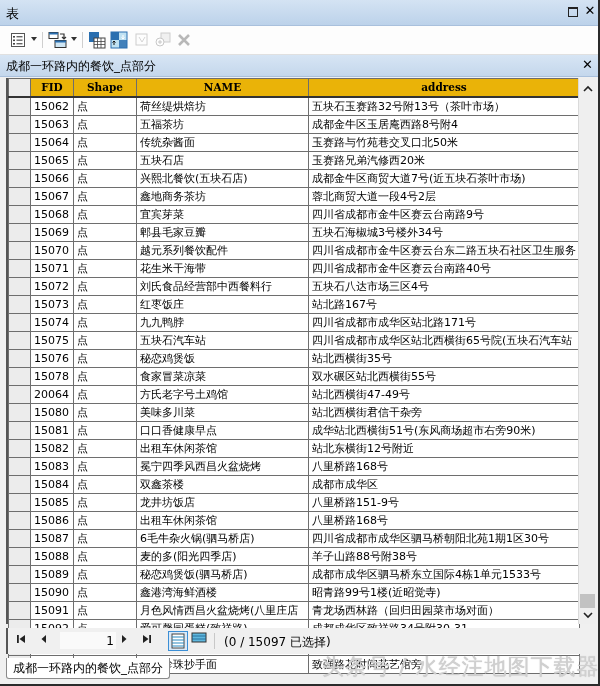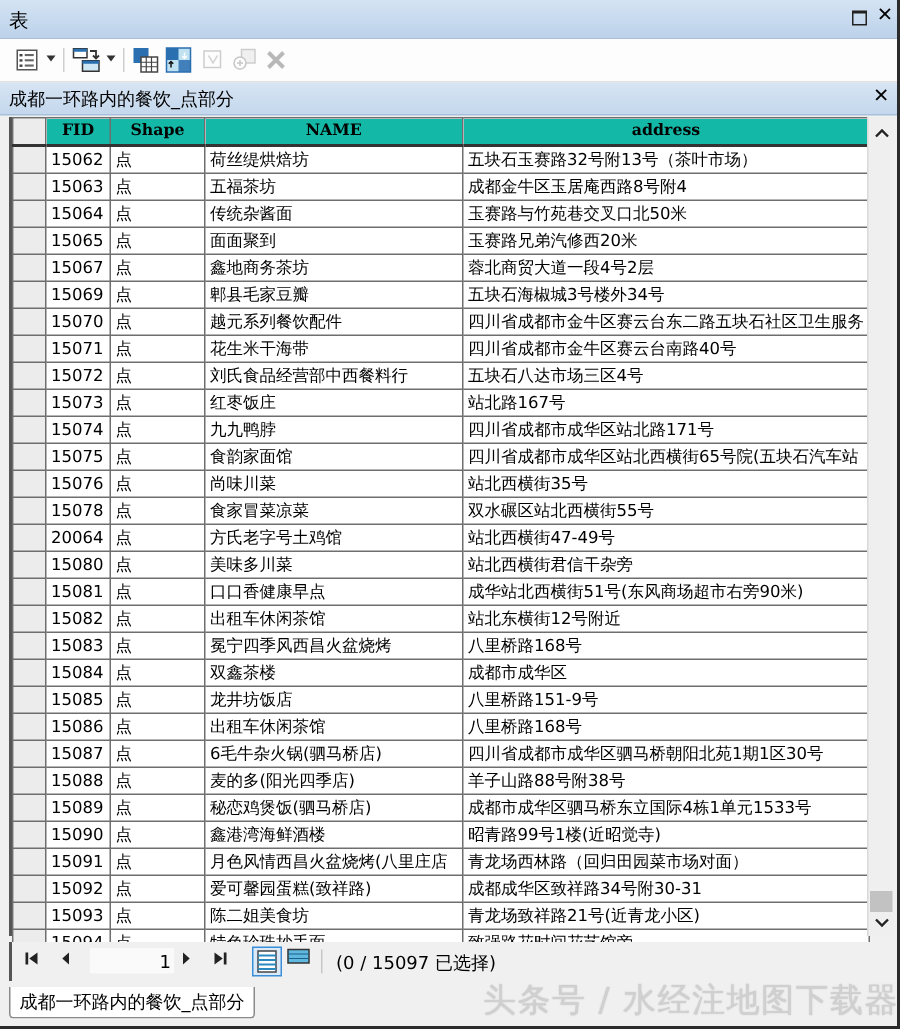--- a/index.html
+++ b/index.html
@@ -58,21 +58,21 @@
     position: absolute; left: 0; top: 0;
     border-collapse: collapse; table-layout: fixed;
     background: #fff;
   }
   table.grid th, table.grid td {
     border: 1px solid #6e6e6e; padding: 0 3px; height: 17px;
     white-space: nowrap; overflow: hidden; font-size: 11px; line-height: 17px;
   }
   table.grid th {
     font-family: "DejaVu Serif", "Liberation Serif", serif; font-weight: bold; font-size: 10.5px;
-    background: #14b8a6; border-bottom: 2px solid #333; text-align: center;
+    background: #eab308; border-bottom: 2px solid #333; text-align: center;
   }
   table.grid td.sel, table.grid th.sel { background: #ececec; padding: 0; }
   table.grid td.fid { text-align: right; padding-right: 4px; }
   table.grid td.shape { text-align: left; }
   table.grid tr.row td { cursor: pointer; }
 
   .vscroll {
     position: absolute; left: 570px; top: 0; width: 17px; height: 546px;
     background: #efefef; border-left: 1px solid #dadada;
   }
@@ -231,32 +231,46 @@
             <td class="sel"></td>
             <td class="fid">15064</td>
             <td class="shape">点</td>
             <td class="name">传统杂酱面</td>
             <td class="addr">玉赛路与竹苑巷交叉口北50米</td>
           </tr>
           <tr class="row">
             <td class="sel"></td>
             <td class="fid">15065</td>
             <td class="shape">点</td>
-            <td class="name">面面聚到</td>
+            <td class="name">五块石店</td>
             <td class="addr">玉赛路兄弟汽修西20米</td>
+          </tr>
+          <tr class="row">
+            <td class="sel"></td>
+            <td class="fid">15066</td>
+            <td class="shape">点</td>
+            <td class="name">兴熙北餐饮(五块石店)</td>
+            <td class="addr">成都金牛区商贸大道7号(近五块石茶叶市场)</td>
           </tr>
           <tr class="row">
             <td class="sel"></td>
             <td class="fid">15067</td>
             <td class="shape">点</td>
             <td class="name">鑫地商务茶坊</td>
             <td class="addr">蓉北商贸大道一段4号2层</td>
           </tr>
           <tr class="row">
             <td class="sel"></td>
+            <td class="fid">15068</td>
+            <td class="shape">点</td>
+            <td class="name">宜宾芽菜</td>
+            <td class="addr">四川省成都市金牛区赛云台南路9号</td>
+          </tr>
+          <tr class="row">
+            <td class="sel"></td>
             <td class="fid">15069</td>
             <td class="shape">点</td>
             <td class="name">郫县毛家豆瓣</td>
             <td class="addr">五块石海椒城3号楼外34号</td>
           </tr>
           <tr class="row">
             <td class="sel"></td>
             <td class="fid">15070</td>
             <td class="shape">点</td>
             <td class="name">越元系列餐饮配件</td>
@@ -287,28 +301,28 @@
             <td class="sel"></td>
             <td class="fid">15074</td>
             <td class="shape">点</td>
             <td class="name">九九鸭脖</td>
             <td class="addr">四川省成都市成华区站北路171号</td>
           </tr>
           <tr class="row">
             <td class="sel"></td>
             <td class="fid">15075</td>
             <td class="shape">点</td>
-            <td class="name">食韵家面馆</td>
+            <td class="name">五块石汽车站</td>
             <td class="addr">四川省成都市成华区站北西横街65号院(五块石汽车站</td>
           </tr>
           <tr class="row">
             <td class="sel"></td>
             <td class="fid">15076</td>
             <td class="shape">点</td>
-            <td class="name">尚味川菜</td>
+            <td class="name">秘恋鸡煲饭</td>
             <td class="addr">站北西横街35号</td>
           </tr>
           <tr class="row">
             <td class="sel"></td>
             <td class="fid">15078</td>
             <td class="shape">点</td>
             <td class="name">食家冒菜凉菜</td>
             <td class="addr">双水碾区站北西横街55号</td>
           </tr>
           <tr class="row">

